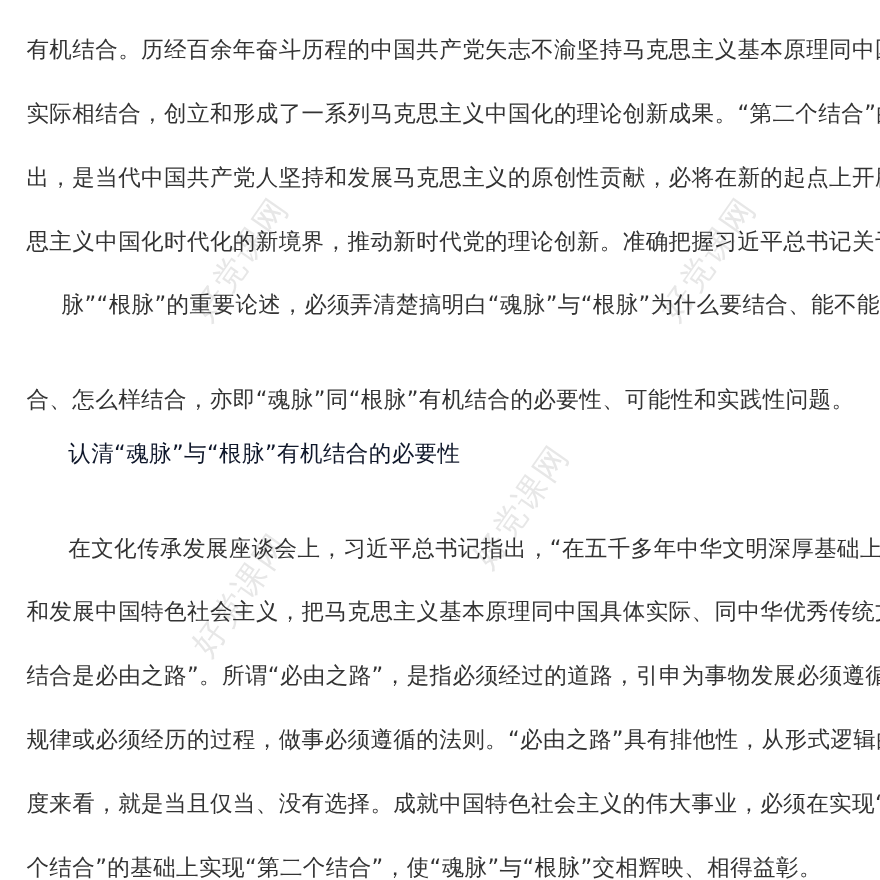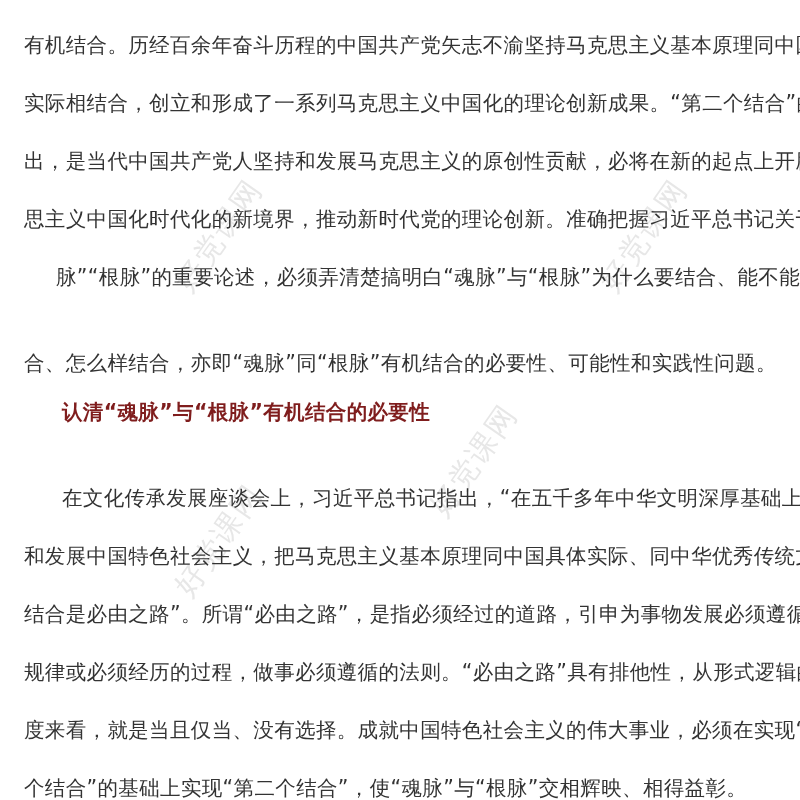--- a/index.html
+++ b/index.html
@@ -31,22 +31,22 @@
       white-space: nowrap;
       letter-spacing: 0.35px;
       color: #333333;
     }
     .line.indent { left: 62px; }
     .heading {
       position: absolute;
       left: 62px;
       font-size: 20.5px;
       line-height: 28px;
-      font-weight: bold;
-      color: #7f1d1d;
+      font-weight: normal;
+      color: #0f172a;
       white-space: nowrap;
       letter-spacing: 0.35px;
     }
     .watermark {
       position: absolute;
       font-size: 30px;
       color: rgba(170,170,170,0.28);
       transform: rotate(-55deg);
       white-space: nowrap;
       pointer-events: none;

